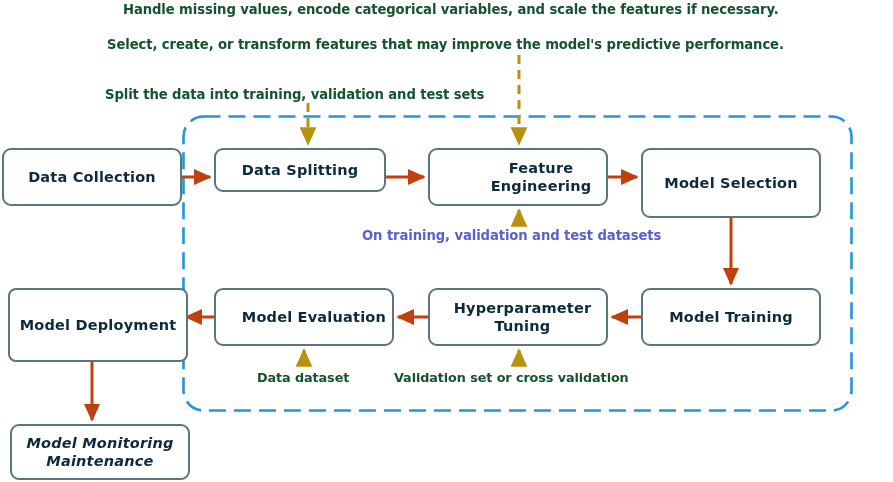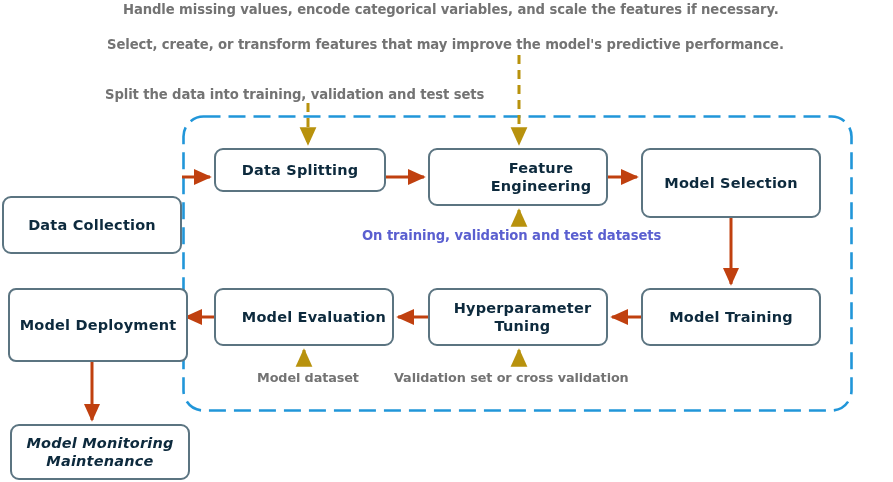--- a/index.html
+++ b/index.html
@@ -42,21 +42,21 @@
     letter-spacing: 0.2px;
     line-height: 1.25;
     font-family: "DejaVu Sans", sans-serif;
   }
   .proc-box span { display: block; padding: 0 6px; }
   
   .anno {
     position: absolute;
     font-weight: bold;
     font-size: 13.2px;
-    color: #737373;
+    color: #14532d;
     white-space: nowrap;
     font-family: "DejaVu Sans", sans-serif;
     letter-spacing: -0.1px;
   }
   .anno.purple {
     color: #5a5fd0;
   }
   .anno.small {
     font-size: 12.8px;
   }
@@ -98,21 +98,21 @@
 
     <line x1="308" y1="103" x2="308" y2="144" stroke="#b8920d" stroke-width="3" stroke-dasharray="9 6" marker-end="url(#arrowGold)"></line>
 
     <line x1="519" y1="226" x2="519" y2="210" stroke="#b8920d" stroke-width="3" marker-end="url(#arrowGold)"></line>
 
     <line x1="304" y1="366" x2="304" y2="350" stroke="#b8920d" stroke-width="3" marker-end="url(#arrowGold)"></line>
 
     <line x1="519" y1="366" x2="519" y2="350" stroke="#b8920d" stroke-width="3" marker-end="url(#arrowGold)"></line>
   </svg>
 
-  <div class="proc-box" style="left:2px;  top:148px; width:180px; height:58px;margin-top:48px;">
+  <div class="proc-box" style="left:2px;  top:148px; width:180px; height:58px;">
     <span>Data Collection</span>
   </div>
 
   <div class="proc-box" style="left:214px; top:148px; width:172px; height:44px;">
     <span>Data Splitting</span>
   </div>
 
   <div class="proc-box" style="left:428px; top:148px; width:180px; height:58px;padding-left:46px;">
     <span>Feature Engineering</span>
   </div>
@@ -148,17 +148,17 @@
   </div>
 
   <div class="anno" style="left:123px; top:2px;">Handle missing values, encode categorical variables, and scale the features if necessary.</div>
 
   <div class="anno" style="left:107px; top:37px;">Select, create, or transform features that may improve the model's predictive performance.</div>
 
   <div class="anno" style="left:105px; top:87px;">Split the data into training, validation and test sets</div>
 
   <div class="anno purple" style="left:362px; top:228px;">On training, validation and  test datasets</div>
 
-  <div class="anno small" style="left:257px; top:370px;">Model dataset</div>
+  <div class="anno small" style="left:257px; top:370px;">Data dataset</div>
 
   <div class="anno small" style="left:394px; top:370px;">Validation set or cross validation</div>
 
 </div>
 
 </body></html>

